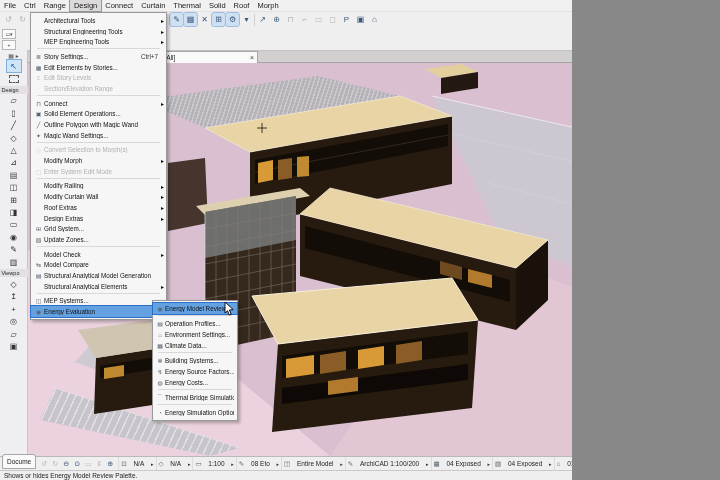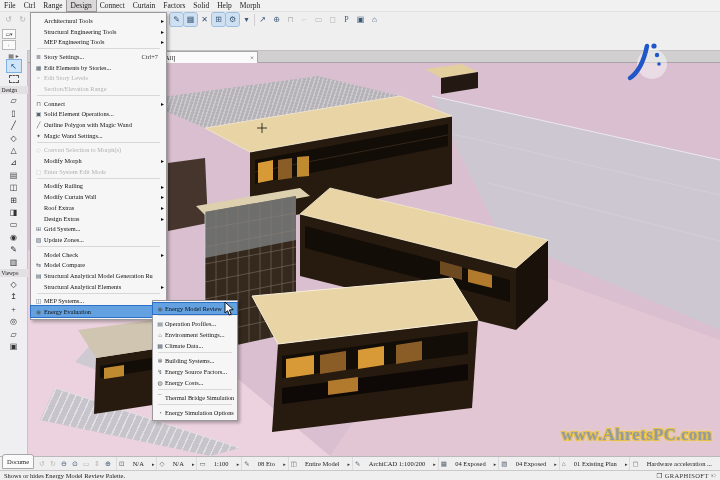--- a/index.html
+++ b/index.html
@@ -1,16 +1,16 @@
 <!DOCTYPE html>
 <html style="--accent: #2a6fc8; --sel-bg: #63a1e0; --pink: #d9bfcf; --pink-light: #ecd2de; --pink-mid: #e2c6d4; --slab: #ccc7d1; --roof: #e8d4a4; --facade: #271a0f; --winband: #130d07; --lit: #d79a36; --glass: #35291d; --mullion: #8d8274; --logo-blue: #2156c8; --wm-gray: #949aa3; --wm-glow: #e6c04a;"><head>
 <meta charset="utf-8">
 <style>
   html,body{margin:0;padding:0;background:#888;}
-  #app{position:relative;width:720px;height:480px;background:#f0efef;font-family:Liberation Serif, serif;overflow:hidden;}
+  #app{position:relative;width:572px;height:480px;background:#f0efef;font-family:Liberation Sans, sans-serif;overflow:hidden;}
   
   .menubar{position:absolute;left:0;top:0;width:720px;height:11px;display:flex;align-items:center;background:#f2f1f2;border-bottom:1px solid #e2e0e2;font-size:7.5px;color:#1a1a1a;z-index:40;}
   .mb-item{padding:0 4px;height:11px;line-height:11px;white-space:nowrap;}
   .mb-item.active{background:#dcd9db;outline:1px solid #9a989a;}
   
   .toolbar{position:absolute;top:11px;height:17px;display:flex;align-items:center;gap:1px;z-index:10;}
   #toolbar-left{left:2px;} #toolbar-right{left:170px;}
   .tb-ic{width:13px;height:13px;display:flex;align-items:center;justify-content:center;font-size:8px;color:#3c5a78;border-radius:2px;}
   .tb-ic.hl{background:#cfe0f2;outline:1px solid #9dbede;}
   .tb-ic.gray{color:#b4b2b4;}
@@ -81,23 +81,23 @@
 <div id="app">
 
   <div class="menubar">
 
   <span class="mb-item">File</span>
       <span class="mb-item">Ctrl</span>
       <span class="mb-item">Range</span>
       <span class="mb-item active">Design</span>
       <span class="mb-item">Connect</span>
       <span class="mb-item">Curtain</span>
-      <span class="mb-item">Factors</span>
+      <span class="mb-item">Thermal</span>
       <span class="mb-item">Solid</span>
-      <span class="mb-item">Help</span>
+      <span class="mb-item">Roof</span>
       <span class="mb-item">Morph</span>
     </div>
 
   <div class="toolbar" id="toolbar-left">
 
   <span class="tb-ic gray">
         <span>↺</span>
       </span>
       <span class="tb-ic gray">
         <span>↻</span>
@@ -306,21 +306,20 @@
   <div class="logo">
     <svg width="56" height="46" viewBox="0 0 56 46">
       <circle cx="36" cy="28" r="15" fill="#ffffff" opacity="0.45"></circle>
       <path d="M14,42 Q26,34 31,10" stroke="var(--logo-blue)" stroke-width="4.5" fill="none" stroke-linecap="round"></path>
       <circle cx="38" cy="10" r="2.6" fill="var(--logo-blue)"></circle>
       <circle cx="41" cy="19" r="2.2" fill="var(--logo-blue)"></circle>
       <circle cx="43" cy="28" r="1.8" fill="var(--logo-blue)"></circle>
     </svg>
   </div>
 
-  <div class="watermark">www.AhretsPC.com</div>
 
   <div class="menu">
 
   <div class="mi sub">
         <span class="ic"></span>
         <span class="lb">Architectural Tools</span>
         <span class="sc"></span>
       </div>
       <div class="mi sub">
         <span class="ic"></span>

